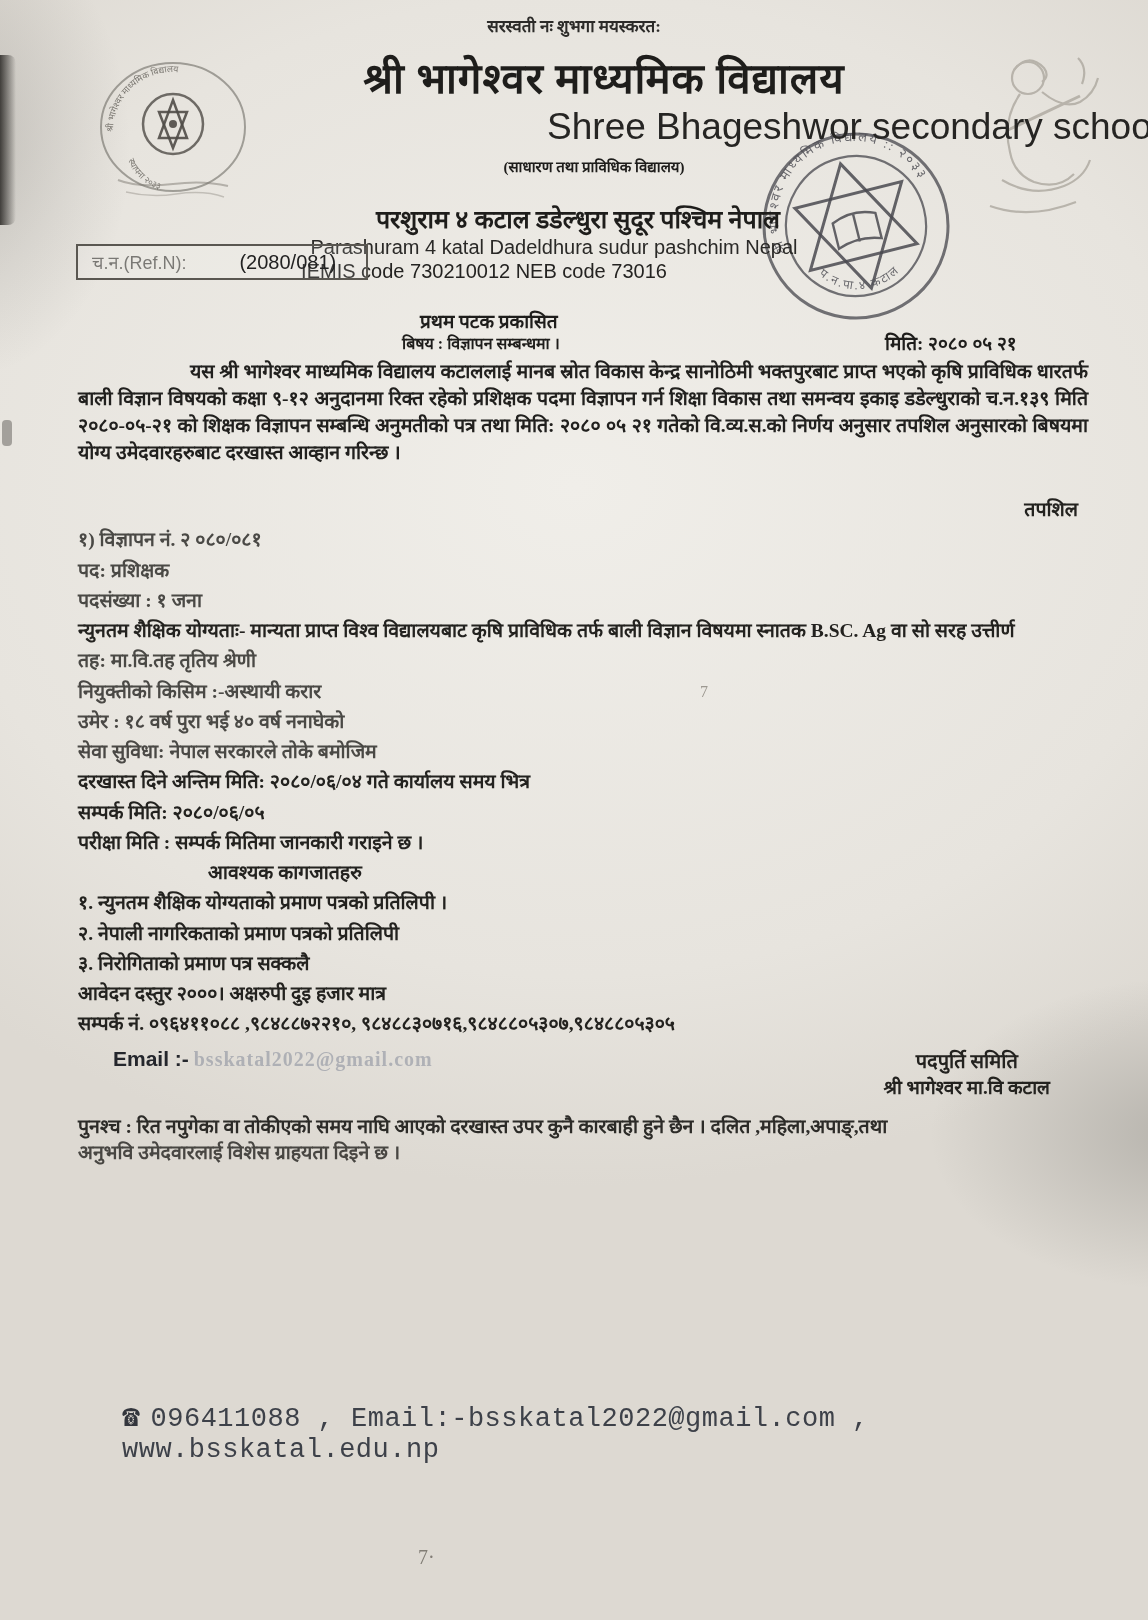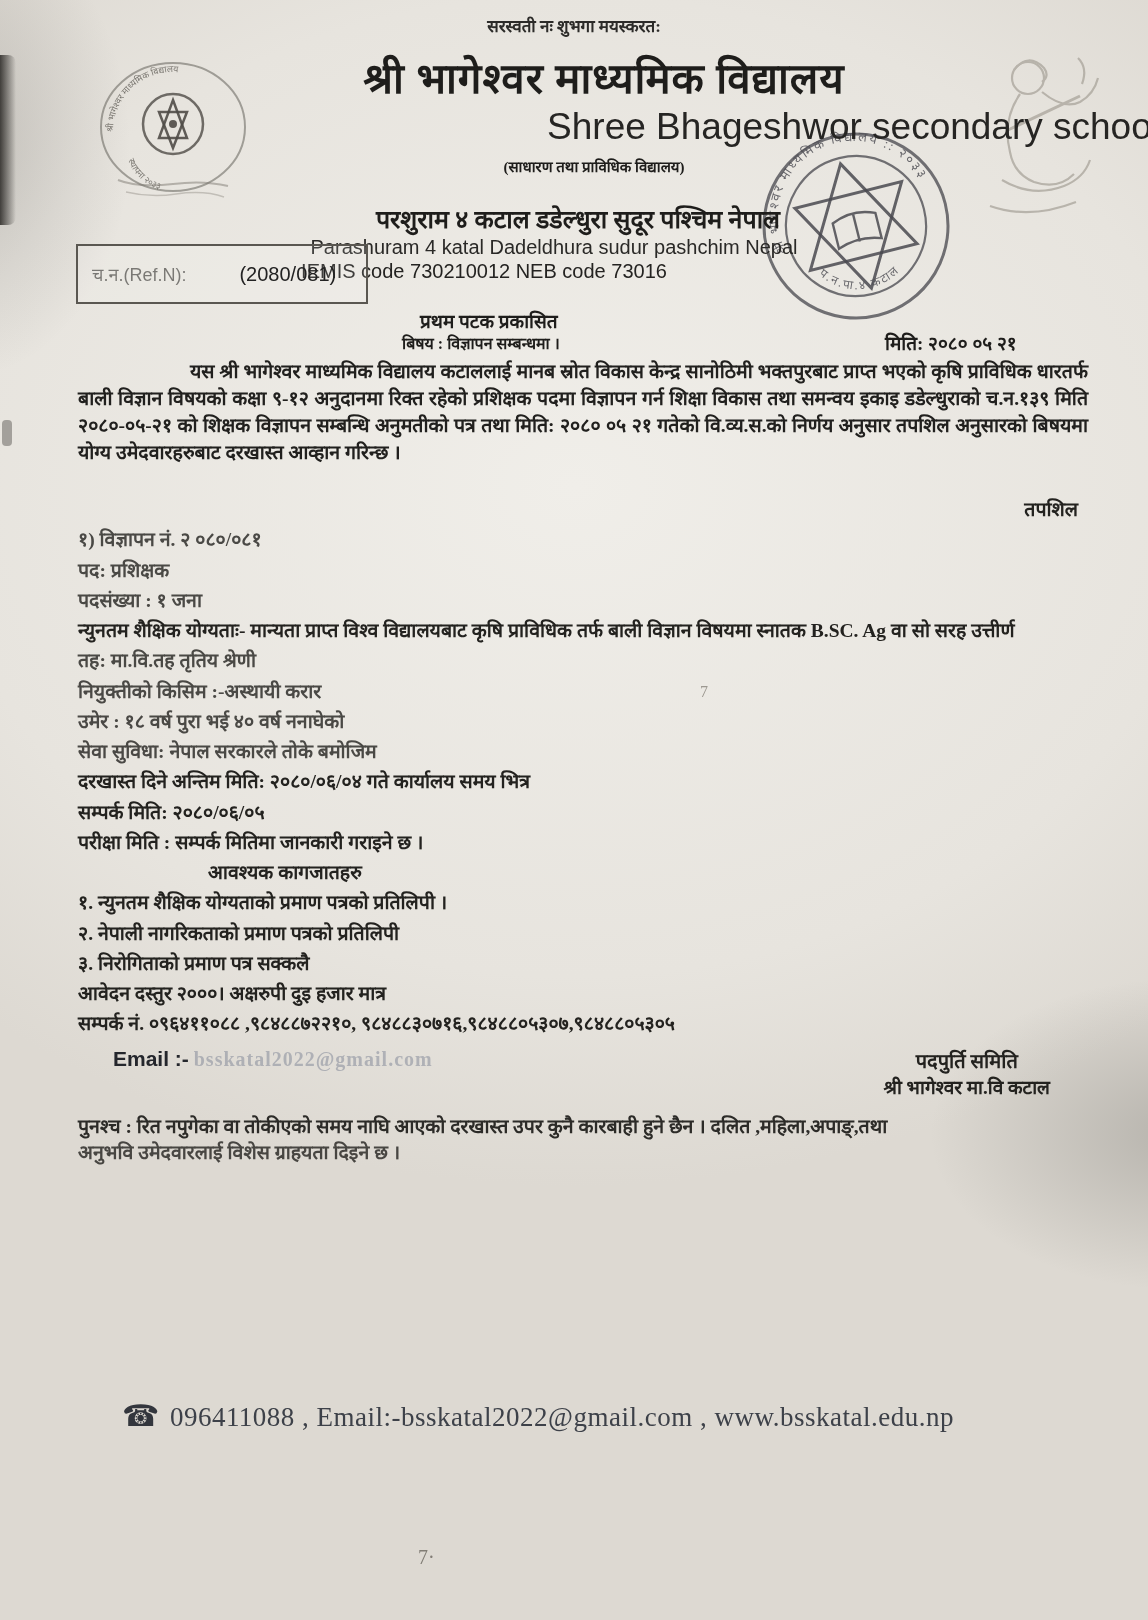--- a/index.html
+++ b/index.html
@@ -21,21 +21,21 @@
   .invocation { position:absolute; top:14px; left:0; width:100%; text-align:center; font-size:17px; font-weight:bold; color:#2c2b29; }
   .school-np  { position:absolute; top:48px; left:0; width:100%; text-align:center; font-size:42px; font-weight:bold; letter-spacing:1px; padding-left:60px; }
   .school-en  { position:absolute; top:106px; left:12px; width:100%; text-align:right; font-size:37px; color:#262523; padding-left:28px; font-weight:500;}
   .type-np    { position:absolute; top:156px; left:0; width:100%; text-align:center; font-size:15px; font-weight:bold; padding-left:40px;}
   .type-en    { position:absolute; top:177px; left:0; width:100%; text-align:center; font-size:20px; padding-left:40px; color:#2a2927;}
   .addr-np    { position:absolute; top:201px; left:0; width:100%; text-align:center; font-size:25px; font-weight:bold; padding-left:8px;}
   .addr-en    { position:absolute; top:236px; left:0; width:100%; text-align:center; font-size:20px; color:#2a2927; padding-right:40px; font-weight:500;}
   .codes      { position:absolute; top:260px; left:0; width:100%; text-align:center; font-size:20px; color:#242321; padding-right:180px; font-weight:500;}
 
   .refbox {
-    position:absolute; left:76px; top:244px; width:292px; height:60px;
+    position:absolute; left:76px; top:244px; width:292px; height:36px;
     border:2px solid #5a5751; display:flex; align-items:center; padding:0 14px;
     font-size:18px; background:rgba(255,255,255,.12);
   }
   .refbox .lbl { opacity:.55; margin-right:18px; }
   .refbox .val { font-size:20px; color:#222;margin-left:35px; }
 
   .pub   { position:absolute; left:420px; top:308px; font-size:19px; font-weight:bold; }
   .subj  { position:absolute; left:402px; top:332px; font-size:16px; font-weight:bold; }
   .date  { position:absolute; left:885px; top:330px; font-size:19px; font-weight:bold; }
 
@@ -58,21 +58,21 @@
   .sig { text-align:center; padding-right:28px; }
   .sig .s1 { font-size:20px; }
   .sig .s2 { font-size:19px; }
 
   .postscript { margin-top:14px; text-align:justify; line-height:1.35; }
   .ps-l1 { opacity:.95; }
   .ps-l2 { opacity:.8; }
 
   .footer {
     position:absolute; left:122px; top:1398px; font-size:27px; color:#3d4149;
-    font-family:Liberation Serif, serif; letter-spacing:.5px; font-weight:500;
+    font-family:Liberation Mono, monospace; letter-spacing:.5px; font-weight:500;
   }
   .footer .phone-icon { font-size:30px; margin-right:10px; color:#33363d; }
 
   .artifact-7 { position:absolute; left:418px; top:1546px; font-size:20px; color:#6b675f; opacity:.8; }
   .artifact-7b { position:absolute; left:700px; top:683px; font-size:16px; color:#7b766d; opacity:.7; }
 
   .logo { position:absolute; left:88px; top:52px; opacity:.85; }
   .stamp { position:absolute; left:756px; top:126px; transform:rotate(-14deg); opacity:.88; }
   .saraswati { position:absolute; left:950px; top:30px; opacity:.75; }
 

